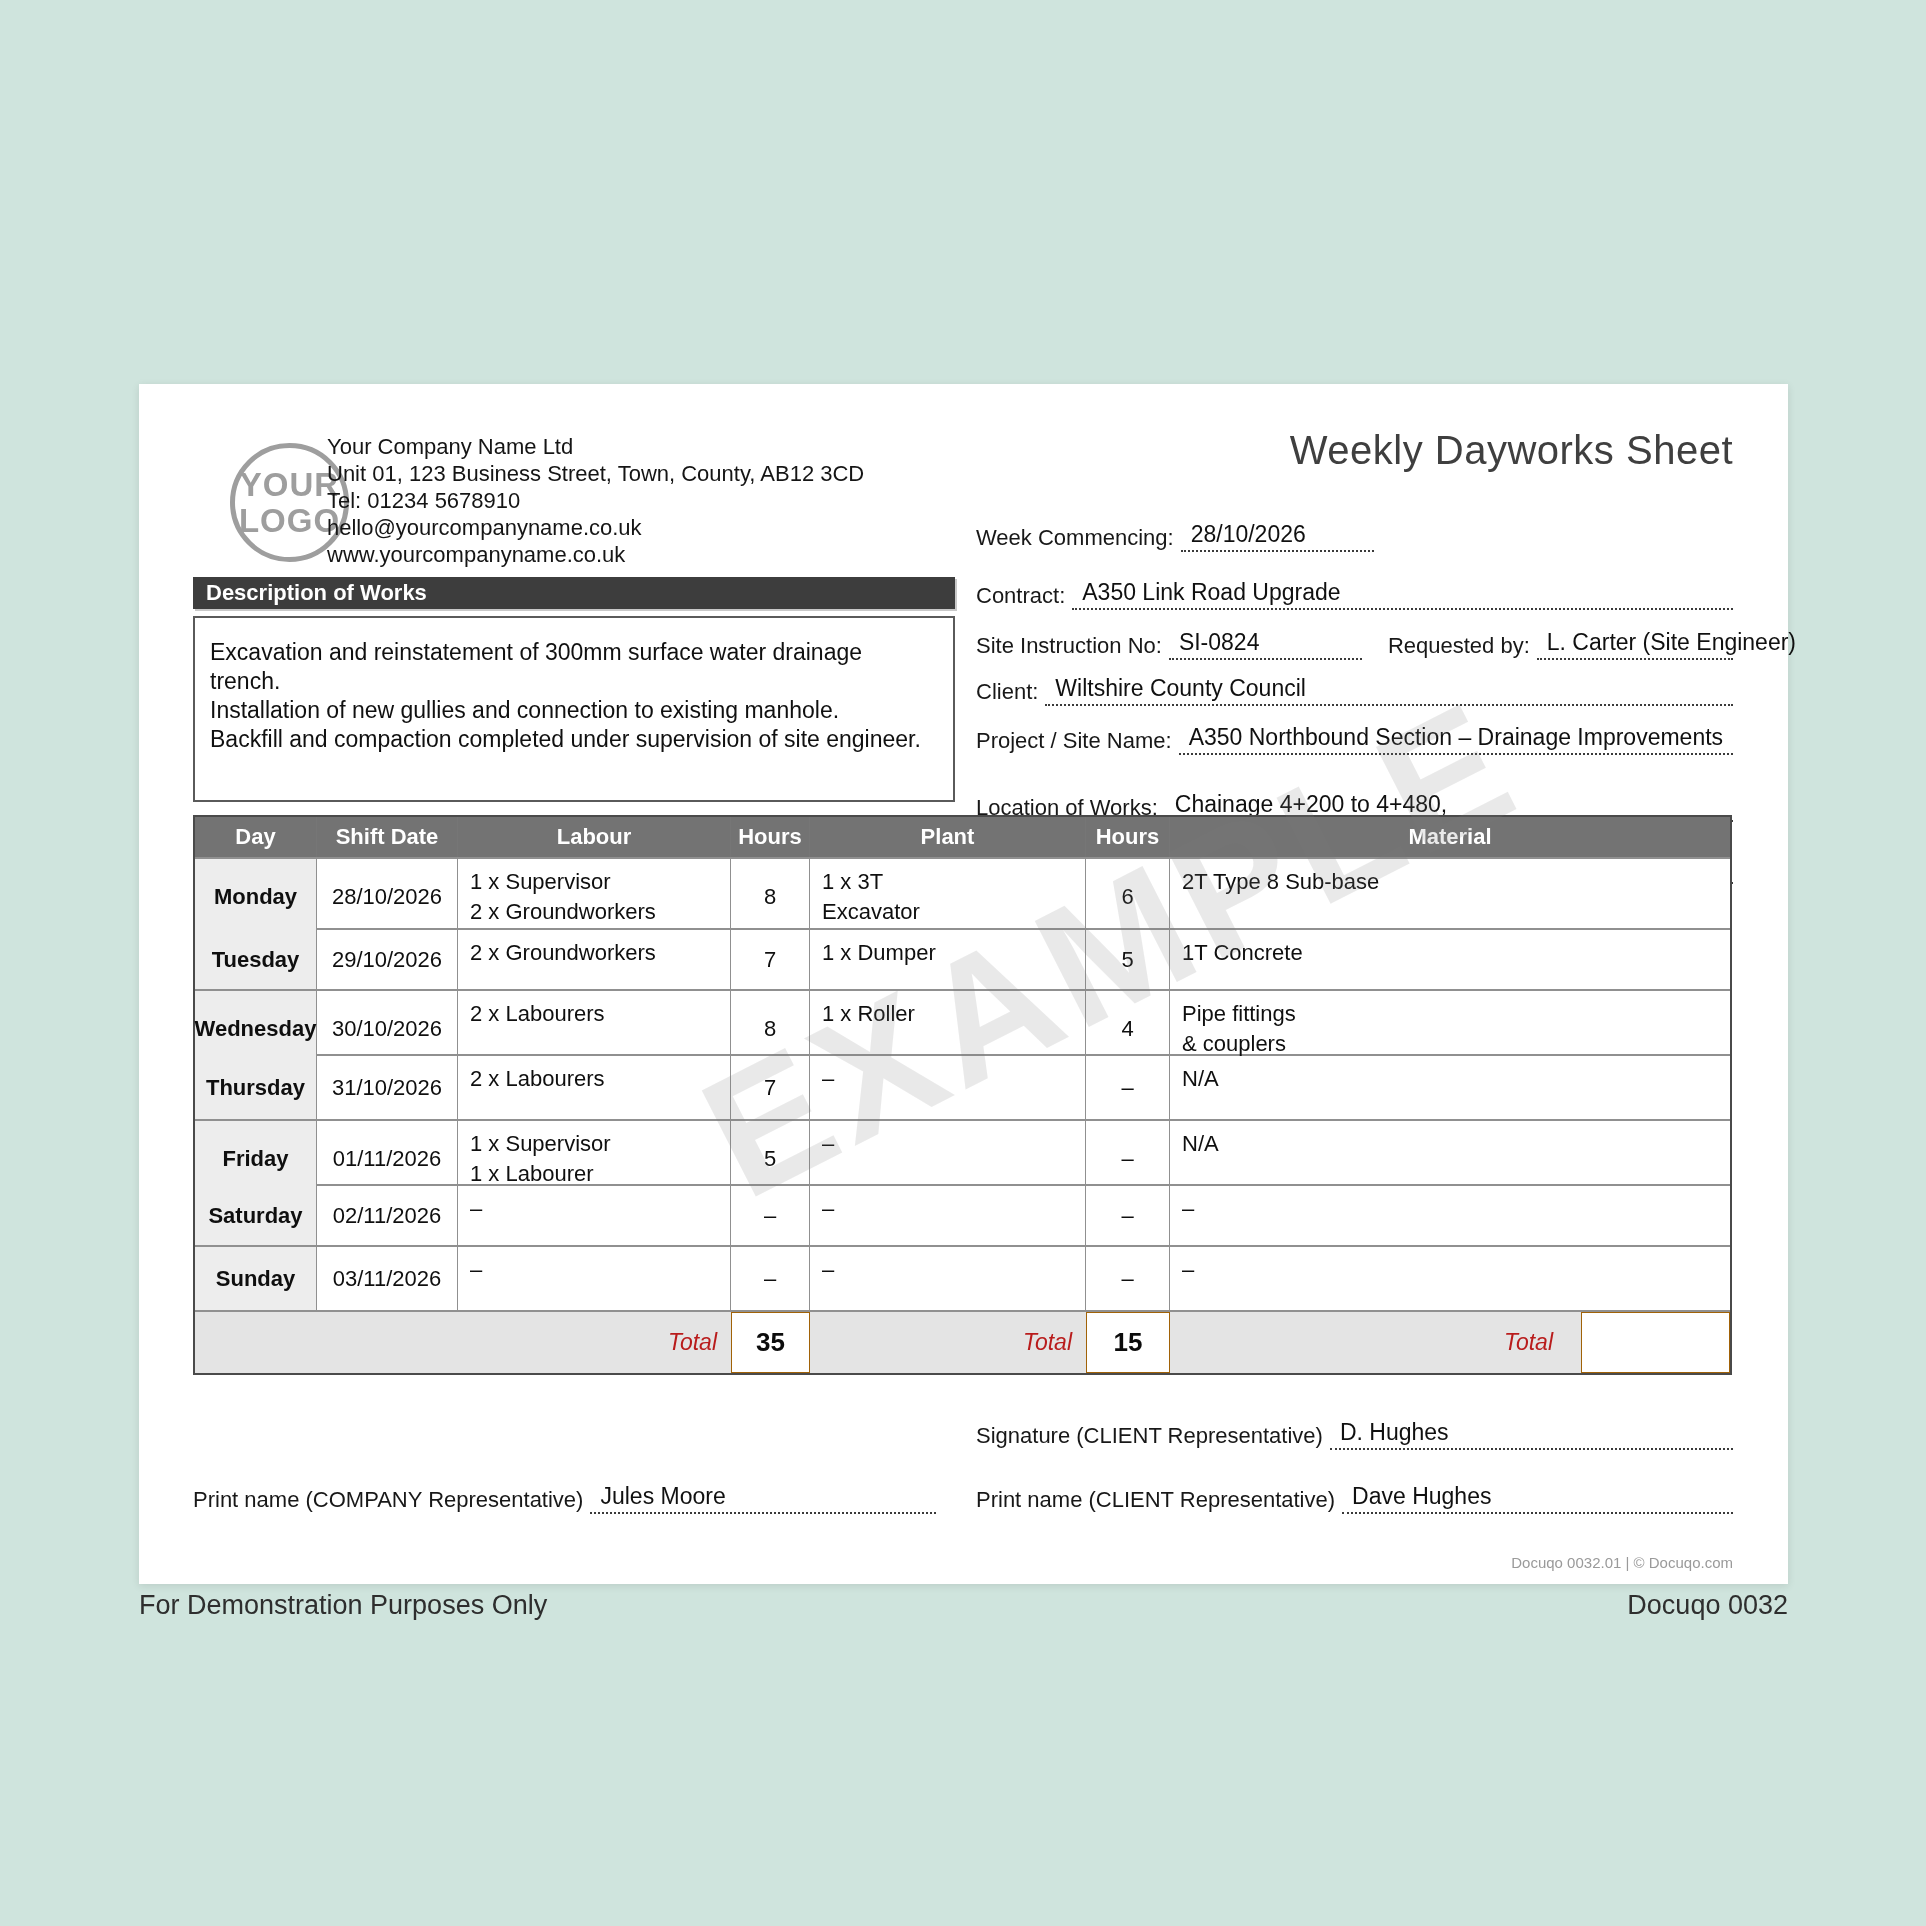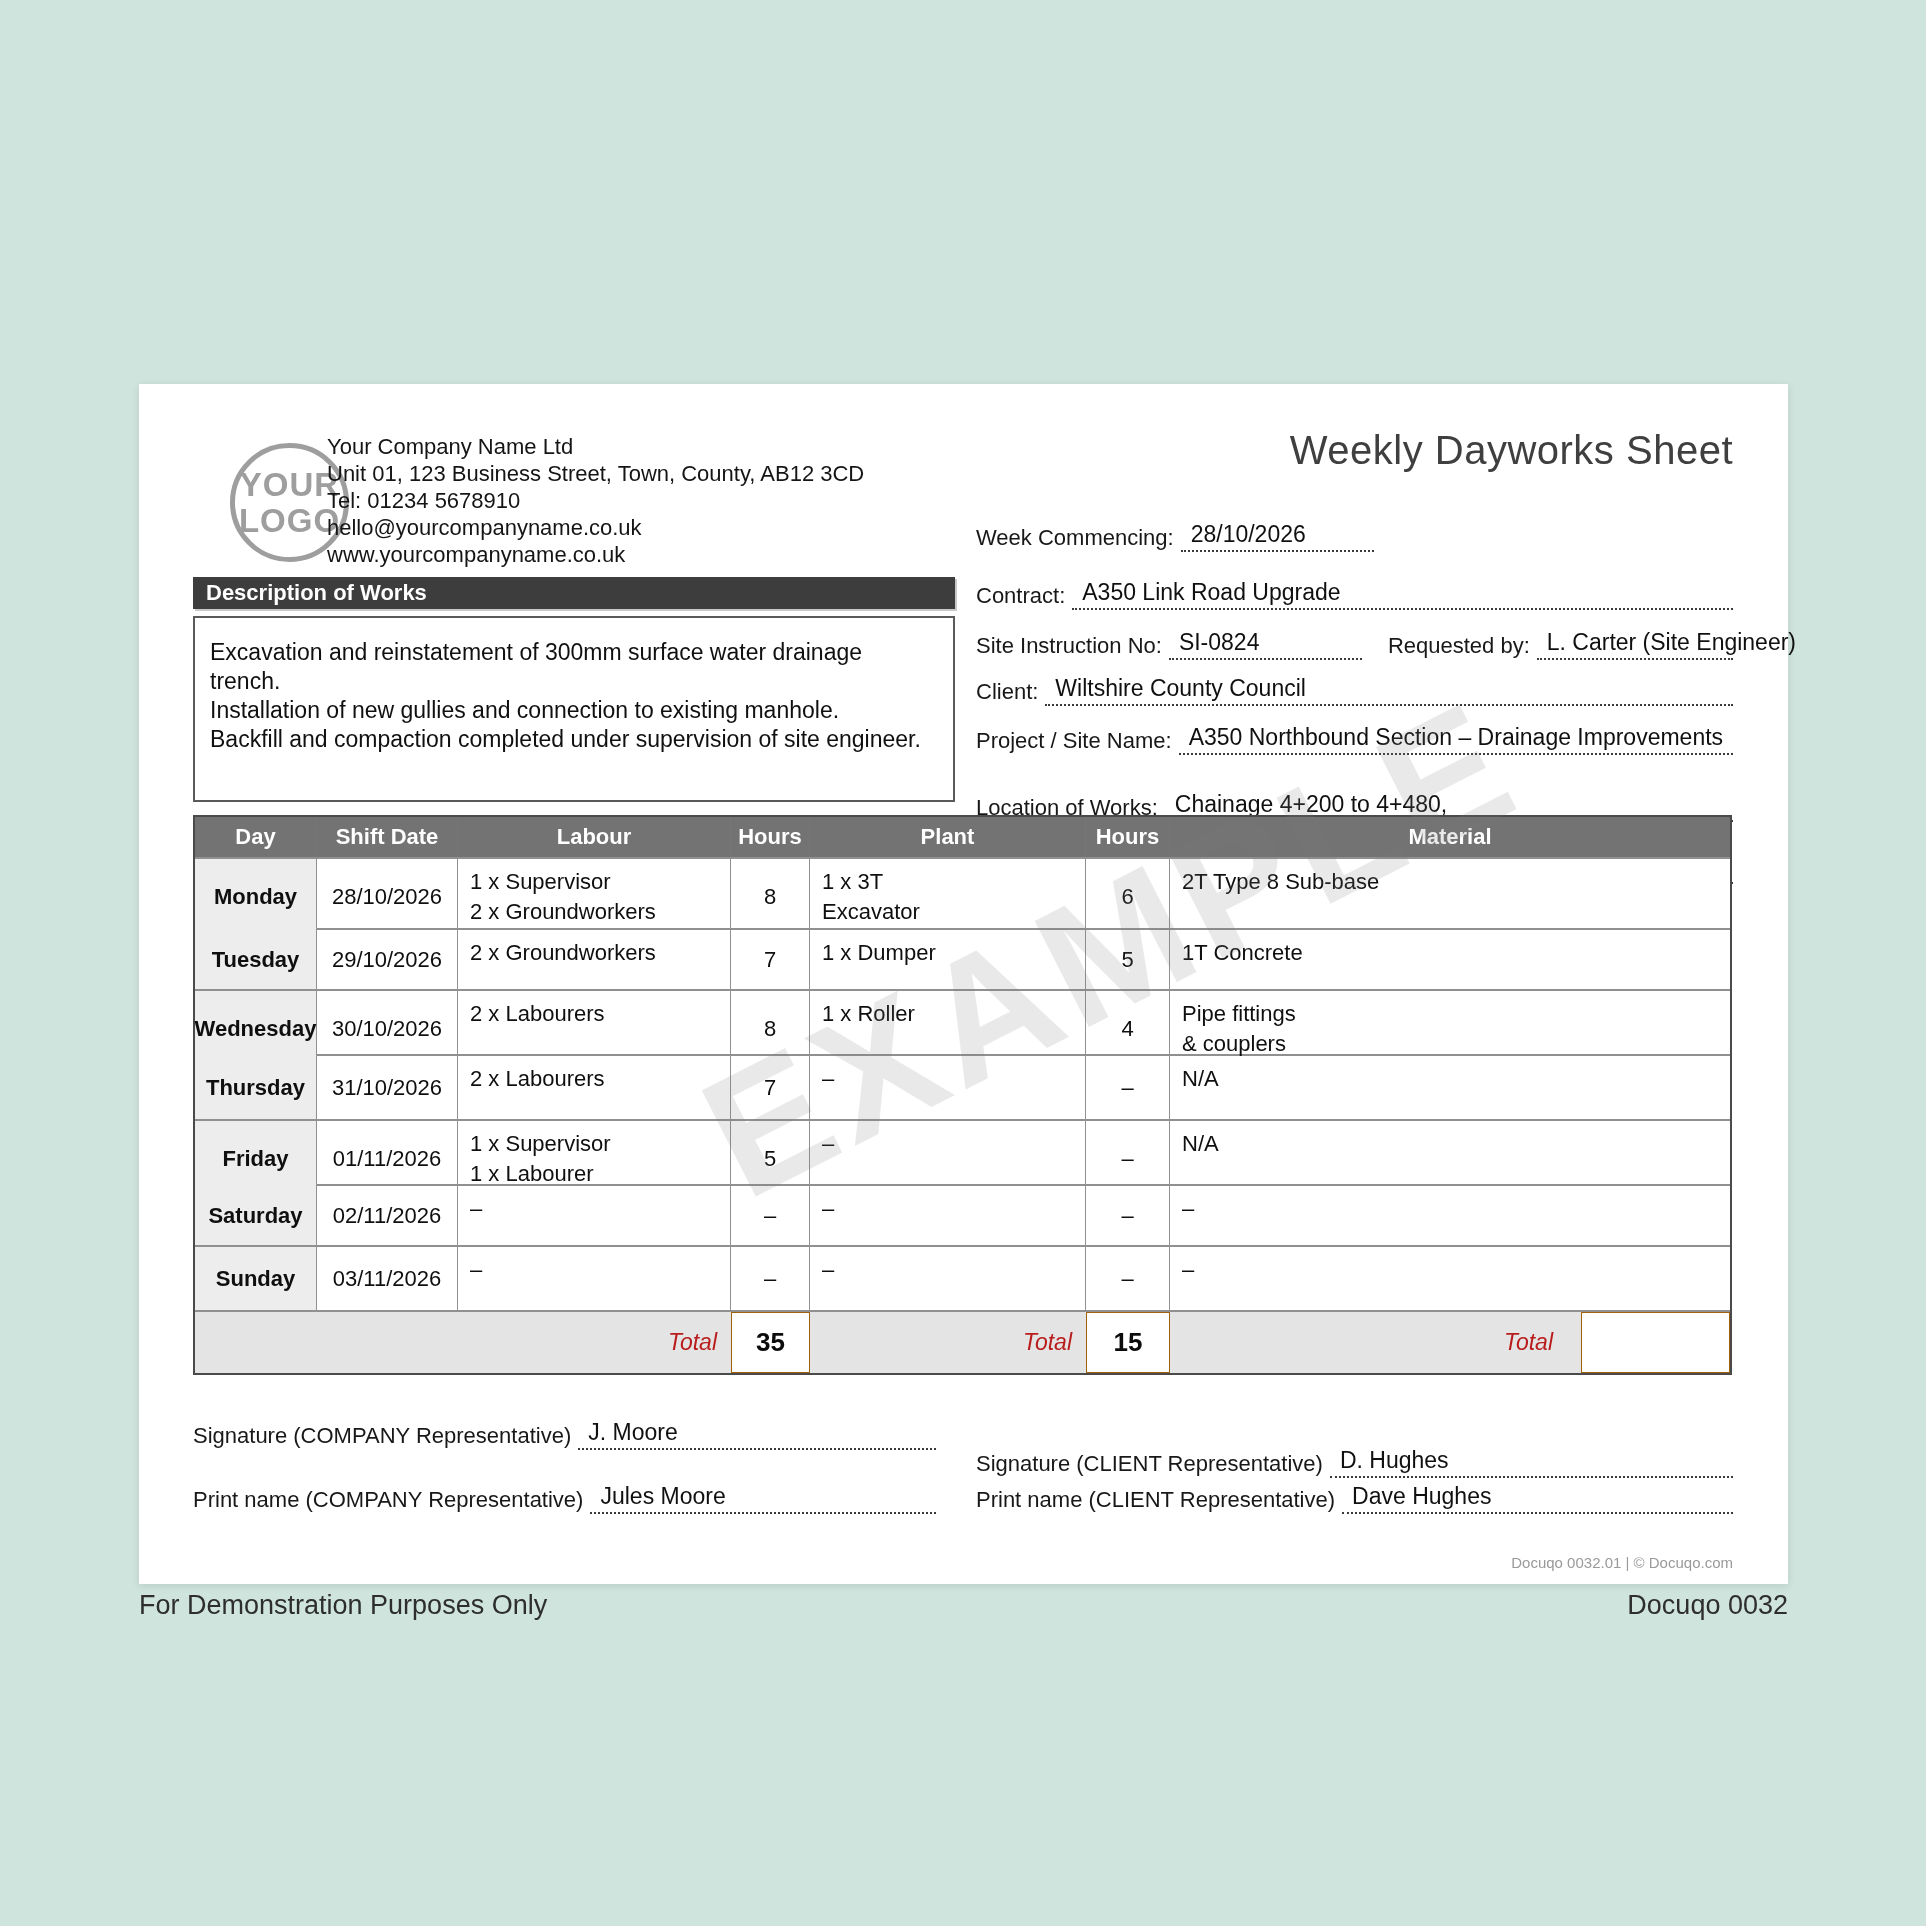--- a/index.html
+++ b/index.html
@@ -239,33 +239,27 @@
         </div>
         <div class="cell matstot">
           <span class="tlabel" style="width:auto;">Total</span>
           <div class="tbox mat"></div>
         </div>
       </div>
     </div>
 
     <div class="watermark">EXAMPLE</div>
 
-    <div class="frow" style="left:54px; width:743px; top:1030px;">
-      <span class="flabel">Signature (COMPANY Representative)</span>
-      <span class="dotline">
-        <span class="val">J. Moore</span>
-      </span>
-    </div>
     <div class="frow" style="left:54px; width:743px; top:1094px;">
       <span class="flabel">Print name (COMPANY Representative)</span>
       <span class="dotline">
         <span class="val">Jules Moore</span>
       </span>
     </div>
-    <div class="frow" style="left:837px; right:55px; top:1030px;margin-top:28px;">
+    <div class="frow" style="left:837px; right:55px; top:1030px;">
       <span class="flabel">Signature (CLIENT Representative)</span>
       <span class="dotline">
         <span class="val">D. Hughes</span>
       </span>
     </div>
     <div class="frow" style="left:837px; right:55px; top:1094px;">
       <span class="flabel">Print name (CLIENT Representative)</span>
       <span class="dotline">
         <span class="val">Dave Hughes</span>
       </span>

